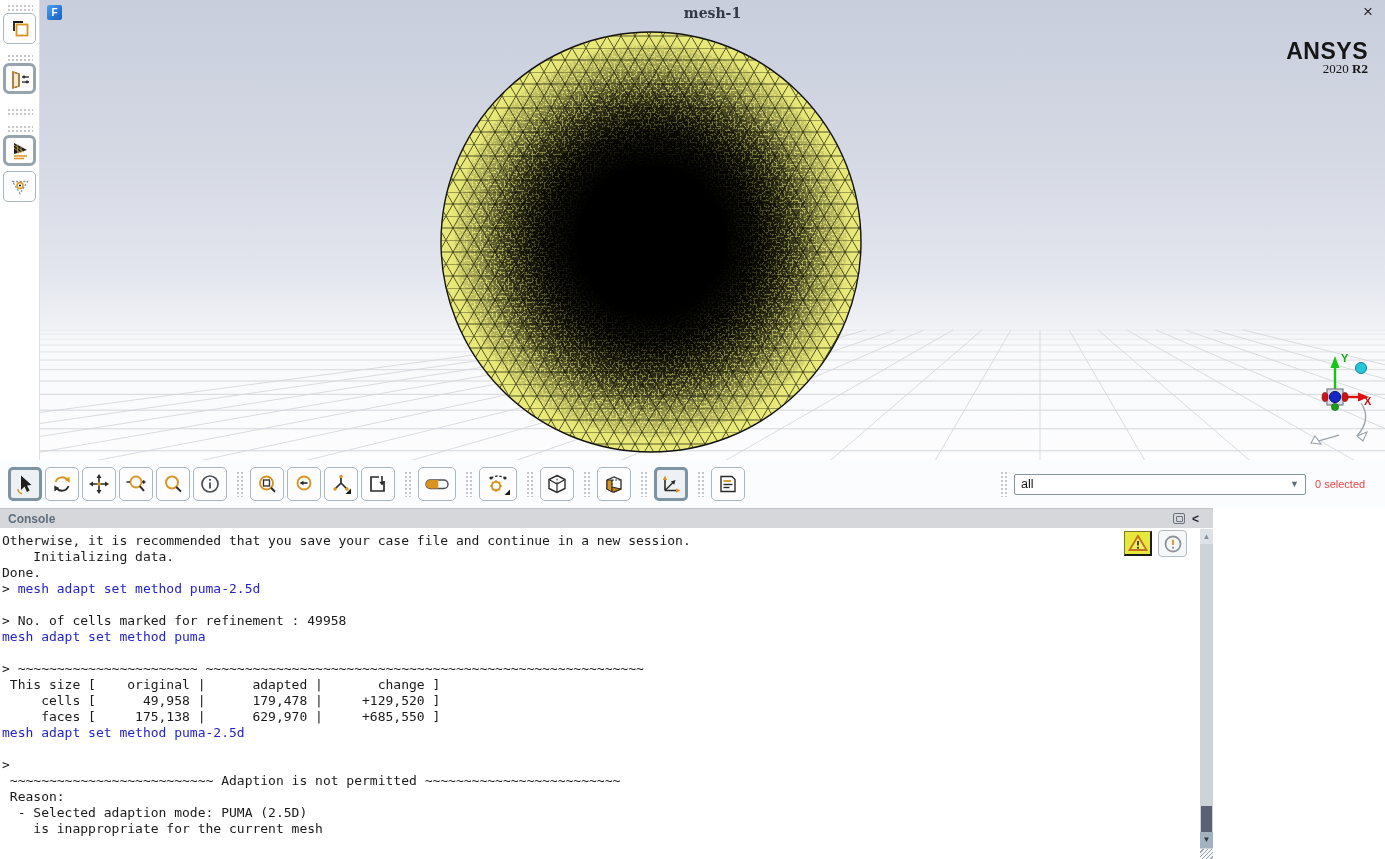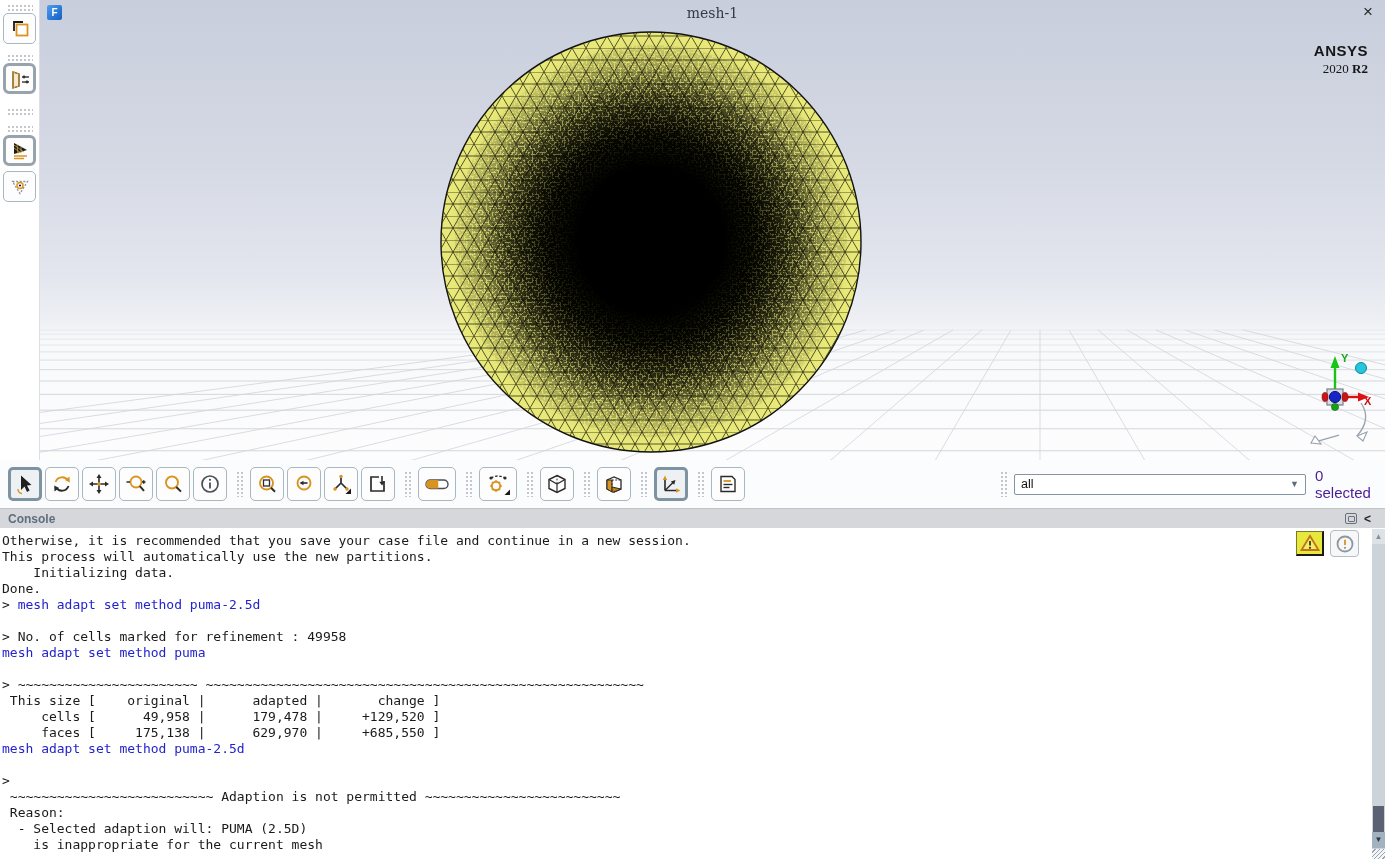--- a/index.html
+++ b/index.html
@@ -13,28 +13,28 @@
   html,body{width:1385px;height:859px;overflow:hidden;font-family:"Liberation Sans",sans-serif;background:#fff;}
   #root{position:relative;width:1385px;height:859px;}
 
   
   .viewport{position:absolute;left:40px;top:0;width:1345px;height:460px;
     background:linear-gradient(#c9cedd 0%, #d6daе5 30%, #e2e5ed 55%, #eef0f5 70%, #f7f8fa 75%, #fbfcfd 100%);
     background:linear-gradient(180deg,#c9cedd 0%,#d5d9e4 35%,#e3e6ee 60%,#eef0f4 70%,#f8f9fb 74%,#fdfdfe 100%);
     overflow:hidden;}
   .scene{position:absolute;left:0;top:0;}
   .win-title{position:absolute;top:5px;left:0;width:100%;text-align:center;
-    font-family:"DejaVu Serif",serif;font-weight:normal;font-size:14px;color:#333a47;}
+    font-family:"DejaVu Serif",serif;font-weight:bold;font-size:14px;color:#333a47;}
   .app-badge{position:absolute;left:7px;top:5px;width:15px;height:15px;border-radius:2px;
     background:linear-gradient(135deg,#53a0ee 0%,#2a7ad8 55%,#1d5fc0 100%);
     color:#fff;font-size:10px;font-weight:bold;text-align:center;line-height:15px;}
   .close-btn{position:absolute;right:8px;top:3px;width:18px;height:18px;color:#2b2b2b;
     font-size:17px;line-height:18px;text-align:center;cursor:default;}
   .ansys-logo{position:absolute;right:17px;top:40px;text-align:right;color:#161616;}
-  .ansys-logo .name{font-size:15px;font-weight:800;letter-spacing:.5px;line-height:22px;font-family:"Liberation Sans",sans-serif;}
+  .ansys-logo .name{font-size:23px;font-weight:800;letter-spacing:.5px;line-height:22px;font-family:"Liberation Sans",sans-serif;}
   .ansys-logo .rel{font-size:13px;line-height:14px;font-family:Liberation Serif, serif;}
   .ansys-logo .rel b{font-weight:800;}
   .triad{position:absolute;left:1235px;top:345px;}
 
   
   .sidebar{position:absolute;left:0;top:0;width:40px;height:460px;background:#fff;border-right:1px solid #dddfe4;}
   .sgrip{position:absolute;left:7px;width:26px;height:7px;
     background-image:radial-gradient(circle,#c3c7cb 1px,transparent 1.1px);background-size:4px 4px;}
   .sbtn{position:absolute;left:3px;width:33px;height:31px;background:#fdfdfe;border:1px solid var(--btn-border);border-radius:5px;
     display:flex;align-items:center;justify-content:center;}
@@ -46,24 +46,24 @@
   .tb{width:34px;height:34px;background:#fdfdfe;border:1px solid var(--btn-border);border-radius:5px;
     display:flex;align-items:center;justify-content:center;margin-right:3px;flex:0 0 auto;}
   .tb.active{border:3px solid var(--active-border);background:#eef1f4;}
   .tb.wide{width:38px;}
   .tgrip{width:8px;height:26px;margin:0 6px;flex:0 0 auto;
     background-image:radial-gradient(circle,#c3c7cb 1px,transparent 1.1px);background-size:4px 4px;}
   .tb-right{margin-left:auto;display:flex;align-items:center;padding-right:4px;}
   .dropdown{width:292px;height:21px;background:#fff;border:1px solid #8494a2;border-radius:2px;
     font-size:12.5px;color:#111;display:flex;align-items:center;padding:0 6px;position:relative;}
   .dropdown .dd-arrow{margin-left:auto;font-size:9px;color:#5f6b78;}
-  .sel-count{font-size:15px;color:#4c1d95;margin-left:9px;width:66px;}
+  .sel-count{font-size:11px;color:#ef4444;margin-left:9px;width:66px;}
 
   
-  .console{position:absolute;left:0;top:508px;width:1385px;height:351px;background:#fff;}
+  .console{position:absolute;left:0;top:508px;width:1213px;height:351px;background:#fff;}
   .console-header{position:absolute;left:0;top:0;width:100%;height:20px;background:#d5d7da;border-top:1px solid #c0c3c8;
     display:flex;align-items:center;}
   .console-title{font-size:12px;font-weight:bold;color:#5f6e7e;padding-left:8px;}
   .ch-icons{margin-left:auto;display:flex;align-items:center;padding-right:14px;}
   .restore-ic{width:12px;height:11px;border:1.4px solid #6a7280;border-radius:2px;position:relative;margin-right:7px;}
   .restore-ic:before{content:"";position:absolute;left:2px;top:2px;width:5px;height:4px;border:1.2px solid #6a7280;border-radius:1px;}
   .collapse-ic{font-size:12px;font-weight:bold;color:#1e2630;}
   .console-body{position:absolute;left:0;top:20px;width:1372px;height:331px;overflow:hidden;padding:5px 1px 0 2px;}
   .cline{font-family:"DejaVu Sans Mono","Liberation Mono",monospace;font-size:13px;line-height:16px;
     white-space:pre;color:#1a1a1a;}
@@ -389,38 +389,37 @@
       <span class="console-title">Console</span>
       <span class="ch-icons">
         <span class="restore-ic"></span>
         <span class="collapse-ic">&lt;</span>
       </span>
     </div>
 
     <div class="console-body">
       <div id="console-lines">
           <div class="cline"><span>Otherwise, it is recommended that you save your case file and continue in a new session.</span></div>
-          <div class="cline"><span>This process will automatically use the new partitions.</span></div>
           <div class="cline"><span>    Initializing data.</span></div>
           <div class="cline"><span>Done.</span></div>
           <div class="cline"><span>&gt; </span><span class="cmd">mesh adapt set method puma-2.5d</span></div>
           <div class="cline">&nbsp;</div>
           <div class="cline"><span>&gt; No. of cells marked for refinement : 49958</span></div>
           <div class="cline"><span class="cmd">mesh adapt set method puma</span></div>
           <div class="cline">&nbsp;</div>
           <div class="cline"><span>&gt; ~~~~~~~~~~~~~~~~~~~~~~~ ~~~~~~~~~~~~~~~~~~~~~~~~~~~~~~~~~~~~~~~~~~~~~~~~~~~~~~~~</span></div>
           <div class="cline"><span> This size [    original |      adapted |       change ]</span></div>
           <div class="cline"><span>     cells [      49,958 |      179,478 |     +129,520 ]</span></div>
           <div class="cline"><span>     faces [     175,138 |      629,970 |     +685,550 ]</span></div>
           <div class="cline"><span class="cmd">mesh adapt set method puma-2.5d</span></div>
           <div class="cline">&nbsp;</div>
           <div class="cline"><span>&gt;</span></div>
           <div class="cline"><span> ~~~~~~~~~~~~~~~~~~~~~~~~~~ Adaption is not permitted ~~~~~~~~~~~~~~~~~~~~~~~~~</span></div>
           <div class="cline"><span> Reason:</span></div>
-          <div class="cline"><span>  - Selected adaption will: PUMA (2.5D)</span></div>
+          <div class="cline"><span>  - Selected adaption mode: PUMA (2.5D)</span></div>
           <div class="cline"><span>    is inappropriate for the current mesh</span></div>
         </div>
     </div>
 
     <div class="console-btns">
       <div class="warn-btn">
         <svg width="20" height="18" viewBox="0 0 20 18">
           <polygon points="10,2 18.5,16 1.5,16" fill="#f2ee6a" stroke="#c2731c" stroke-width="1.8"></polygon>
           <line x1="10" y1="7" x2="10" y2="11.5" stroke="#3a3a10" stroke-width="1.8"></line>
           <circle cx="10" cy="13.8" r="1.1" fill="#3a3a10"></circle>

